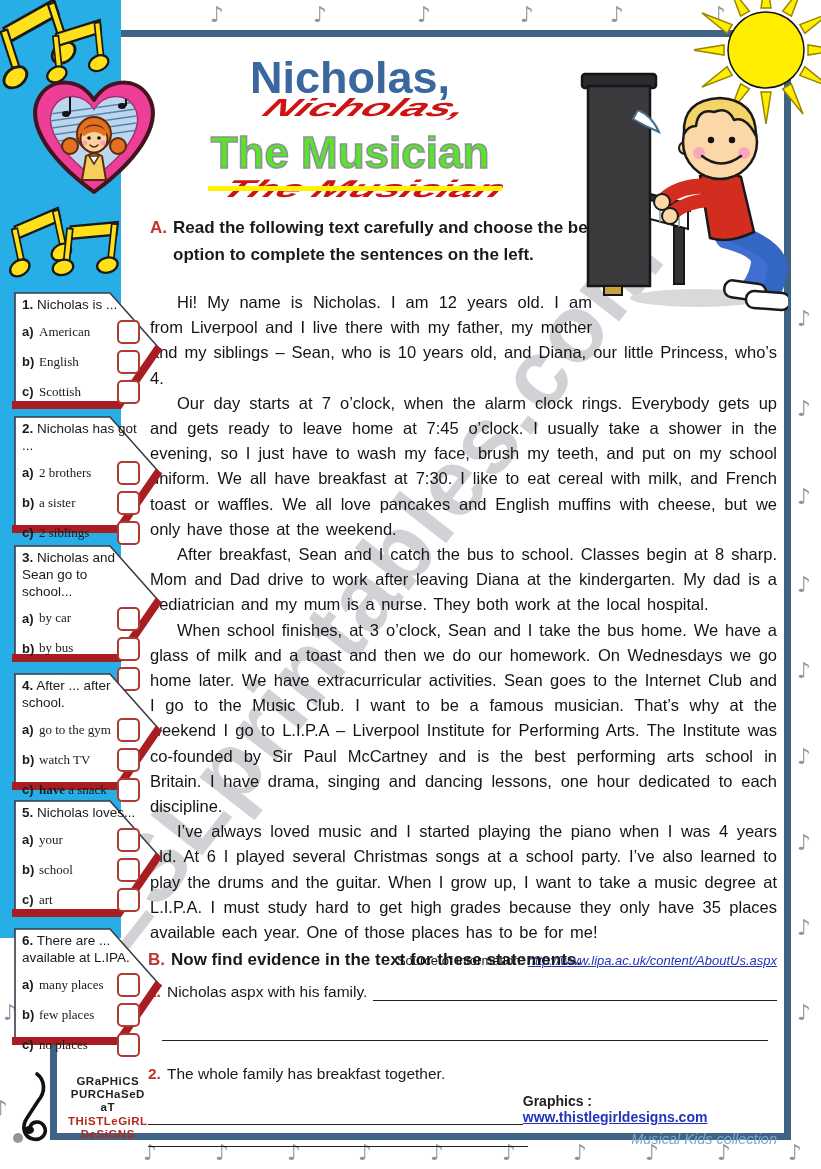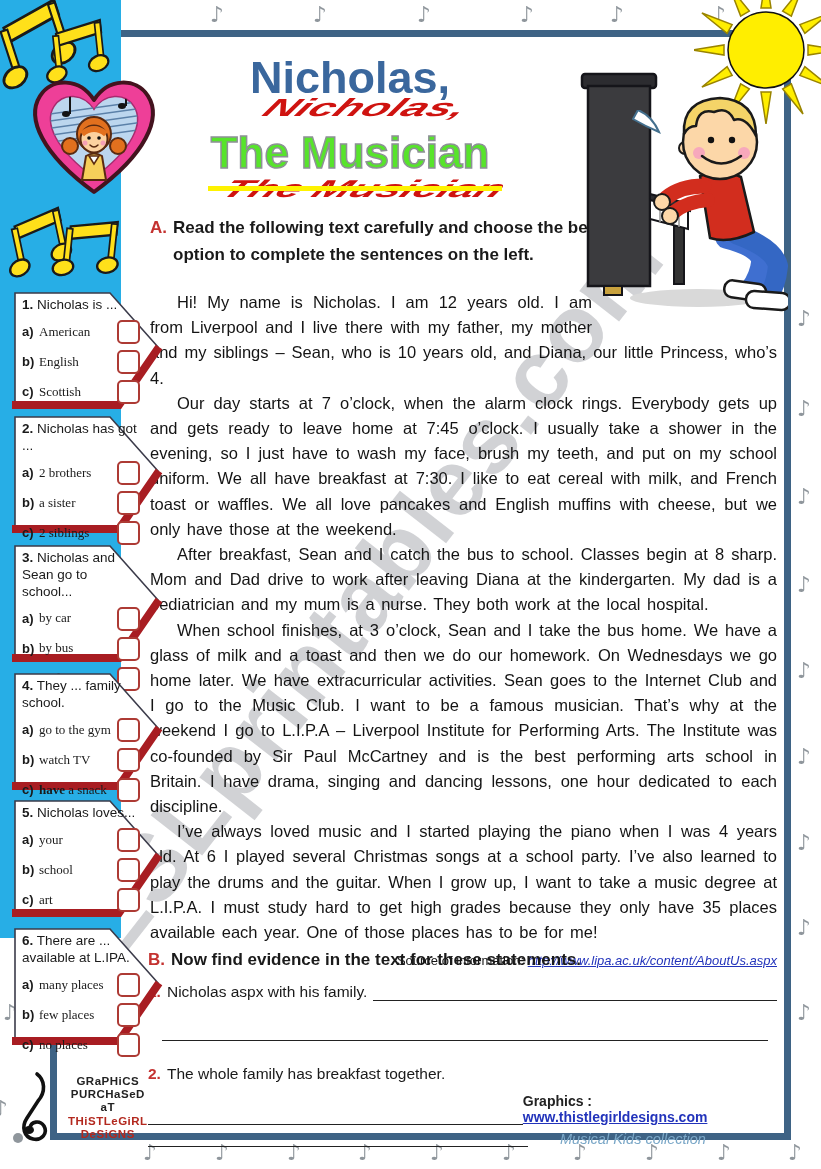--- a/index.html
+++ b/index.html
@@ -54,21 +54,21 @@
   .source-line a{color:#2233bb;font-style:italic;text-decoration:underline;cursor:pointer;}
 
   
   .section-b{position:absolute;left:148px;top:950px;width:629px;z-index:5;}
   .b-head{display:flex;gap:6px;font-size:17px;font-weight:bold;}
   .b-item{display:flex;align-items:flex-end;margin-top:13px;font-size:15.5px;gap:6px;}
   .b-num{color:#c43230;font-weight:bold;}
   .wline{display:inline-block;border-bottom:1.6px solid #222;height:15px;}
   .grow{flex:1;}
   .b-blank{margin-top:24px;}
-  .b-row45{display:flex;align-items:flex-end;margin-top:10px;font-size:14px;}
+  .b-row45{display:flex;justify-content:space-between;align-items:flex-end;margin-top:10px;font-size:14px;}
   .gfx-label{font-weight:bold;color:#222;}
   .gfx a{color:#2233bb;text-decoration:underline;font-weight:bold;cursor:pointer;}
   .collection{color:#7aa7c7;font-style:italic;font-size:14.5px;margin-left:32px;}
 
   
   .qbox{position:absolute;left:12px;width:158px;height:122px;z-index:7;}
   .qshape{position:absolute;left:0;top:0;width:158px;height:122px;}
   .qcontent{position:absolute;left:10px;top:7px;width:118px;}
   .qtitle{font-size:13.5px;line-height:1.25;margin-bottom:6px;}
   .qnum{font-weight:bold;}
@@ -371,21 +371,21 @@
         </div>
     </div>
   </div>
 
   <div class="qbox" style="top:671px">
     <svg class="qshape" viewBox="0 0 158 122">
       <polygon points="3,3 98,3 146,57 107,113 3,113" fill="#ffffff" stroke="#3b3b4a" stroke-width="1.6"></polygon>
       <path d="M147,57 L107,115 L-4,115" fill="none" stroke="#a81d22" stroke-width="8"></path>
     </svg>
     <div class="qcontent">
-      <div class="qtitle"><b class="qnum">4.</b> <span>They  ... family school.</span></div>
+      <div class="qtitle"><b class="qnum">4.</b> <span>After  ... after school.</span></div>
       <div class="qopt">
           <b class="qletter">a)</b>
           <span class="qtext"><b></b><span>go to the gym</span></span>
           <span class="qcheck"></span>
         </div>
       <div class="qopt">
           <b class="qletter">b)</b>
           <span class="qtext"><b></b><span>watch TV</span></span>
           <span class="qcheck"></span>
         </div>

